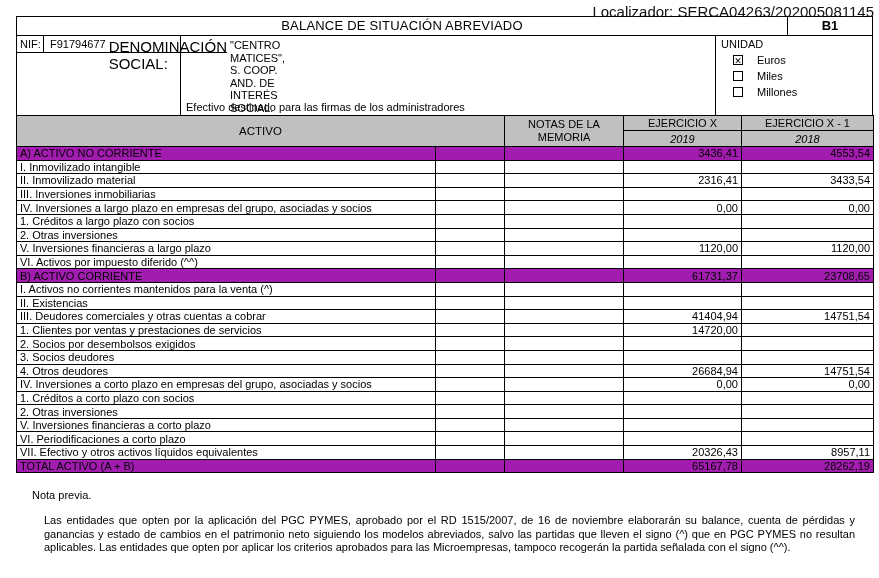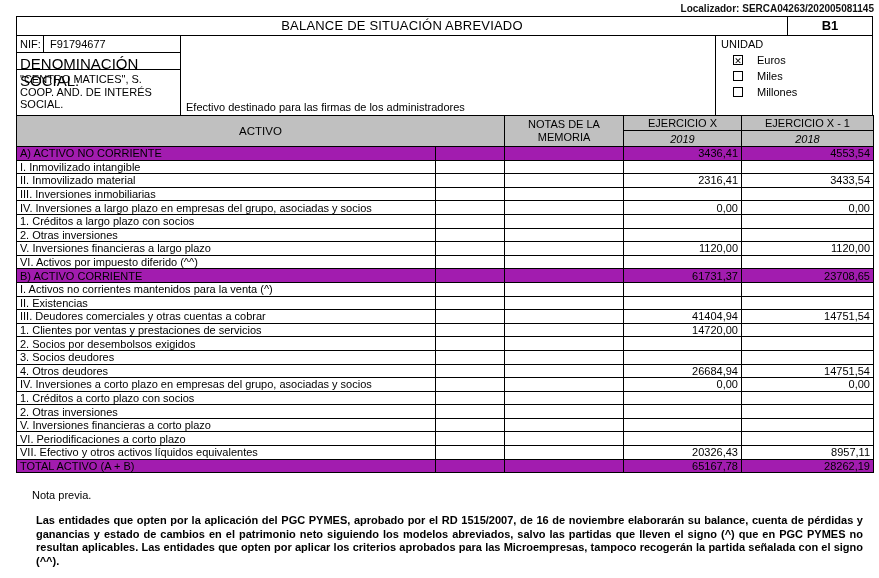--- a/index.html
+++ b/index.html
@@ -2,32 +2,32 @@
 <html><head>
 <meta charset="utf-8">
 <style>
   html,body{margin:0;padding:0;}
   body{
     width:879px;height:578px;background:#ffffff;overflow:hidden;
     font-family:"Liberation Sans","DejaVu Sans",sans-serif;color:#000;
     -webkit-font-smoothing:antialiased;
   }
   .localizador{
-    font-size:10px;text-align:right;padding:3px 5px 2px 0;height:11px;color:#111;font-weight:bold;
+    font-size:15px;text-align:right;padding:3px 5px 2px 0;height:11px;color:#111;
   }
   .sheet{margin-left:16px;width:857px;}
 
   
   .titlebar{display:flex;border:1px solid #000;height:18px;box-sizing:content-box;}
   .title{flex:1;text-align:center;font-size:13px;line-height:18px;letter-spacing:.2px;}
   .b1{width:84px;border-left:1px solid #000;text-align:center;font-weight:bold;font-size:13px;line-height:18px;}
 
   
   .headblock{display:flex;border:1px solid #000;border-top:none;border-bottom:none;height:79px;}
-  .leftcol{width:164px;border-right:1px solid #000;display:flex;flex-direction:column;box-sizing:border-box;}
+  .leftcol{width:164px;border-right:1px solid #000;display:flex;box-sizing:border-box;}
   .nifrow{height:17px;border-bottom:1px solid #000;display:flex;font-size:11px;box-sizing:border-box;}
   .niflabel{width:27px;border-right:1px solid #000;padding:2px 2px 0 3px;box-sizing:border-box;}
   .nifvalue{flex:1;padding:2px 0 0 6px;}
   .denomrow{height:17px;border-bottom:1px solid #000;font-size:15px;padding:2px 0 0 3px;box-sizing:border-box;}
   .companybox{flex:1;font-size:11px;line-height:12.5px;padding:3px 4px 0 3px;}
   .sigarea{flex:1;position:relative;}
   .signote{position:absolute;left:5px;bottom:2px;font-size:11px;white-space:nowrap;}
   .unidadbox{width:157px;border-left:1px solid #000;font-size:11px;padding:2px 0 0 5px;box-sizing:border-box;}
   .unit-row{display:flex;align-items:center;margin:4px 0 0 12px;}
   .cb{width:10px;height:10px;border:1px solid #000;margin-right:14px;font-size:9px;font-weight:bold;line-height:10px;text-align:center;box-sizing:border-box;}
@@ -43,21 +43,21 @@
   tbody td{height:13.6px;}
   tr.section td{background:#a21caf;}
   td.num{text-align:right;padding-right:4px;}
   td.desc{padding-left:4px;}
   td.ind1{padding-left:16px;}
   td.ind2{padding-left:40px;}
 
   
   .notes{margin:16px 6px 0 16px;font-size:11px;}
   .nota-title{margin-bottom:13px;}
-  .nota-body{margin:4px;text-align:justify;line-height:13.5px;font-weight:bold;}
+  .nota-body{margin:12px;text-align:justify;line-height:13.5px;}
 </style>
 </head>
 <body>
 
 <div class="localizador">
   <span>Localizador:</span>
   <span>SERCA04263/202005081145</span>
 </div>
 
 <div class="sheet">

